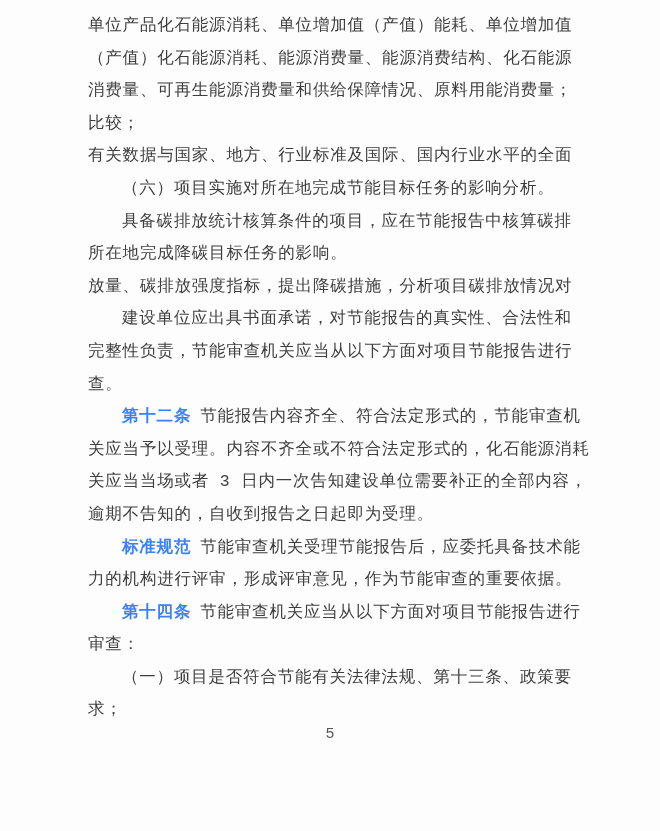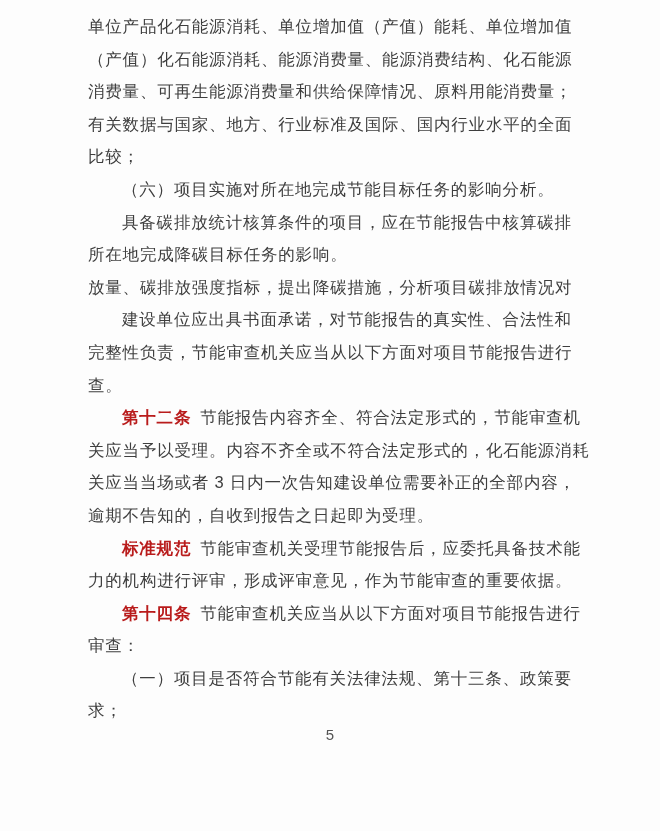--- a/index.html
+++ b/index.html
@@ -1,59 +1,59 @@
 <!DOCTYPE html>
 <html><head>
 <meta charset="utf-8">
 <style>
   html,body{margin:0;padding:0;background:#ffffff;}
   .doc{
     position:relative;
     width:660px;height:831px;
     background:#fdfdfd;
     overflow:hidden;
-    font-family:Liberation Sans, sans-serif;
+    font-family:Liberation Mono, monospace;
     color:#3e3e3e;
   }
   .body-text{
     position:absolute;
     left:88px;top:10px;width:486px;
     font-size:16.5px;
     line-height:32.6px;
     letter-spacing:0.8px;
   }
   .line{
     white-space:nowrap;
     text-align:left;
   }
   .ind{text-indent:34px;}
   .b{
     font-weight:bold;
-    color:#b91c1c;
+    color:#3b82f6;
     margin-right:9px;
   }
   .pageno{
     position:absolute;
     top:726px;left:0;width:100%;
     text-align:center;
     font-size:15px;
     letter-spacing:0;
     color:#555555;
   }
 </style>
 </head>
 <body>
 
 <div class="doc">
   <div class="body-text">
     <div class="line">单位产品化石能源消耗、单位增加值（产值）能耗、单位增加值</div>
     <div class="line">（产值）化石能源消耗、能源消费量、能源消费结构、化石能源</div>
     <div class="line">消费量、可再生能源消费量和供给保障情况、原料用能消费量；</div>
+    <div class="line">比较；</div>
     <div class="line">有关数据与国家、地方、行业标准及国际、国内行业水平的全面</div>
-    <div class="line">比较；</div>
     <div class="line ind">（六）项目实施对所在地完成节能目标任务的影响分析。</div>
     <div class="line ind">具备碳排放统计核算条件的项目，应在节能报告中核算碳排</div>
     <div class="line">所在地完成降碳目标任务的影响。</div>
     <div class="line">放量、碳排放强度指标，提出降碳措施，分析项目碳排放情况对</div>
     <div class="line ind">建设单位应出具书面承诺，对节能报告的真实性、合法性和</div>
     <div class="line">完整性负责，节能审查机关应当从以下方面对项目节能报告进行</div>
     <div class="line">查。</div>
     <div class="line ind"><span class="b">第十二条</span><span>节能报告内容齐全、符合法定形式的，节能审查机</span></div>
     <div class="line">关应当予以受理。内容不齐全或不符合法定形式的，化石能源消耗</div>
     <div class="line">关应当当场或者 3 日内一次告知建设单位需要补正的全部内容，</div>

